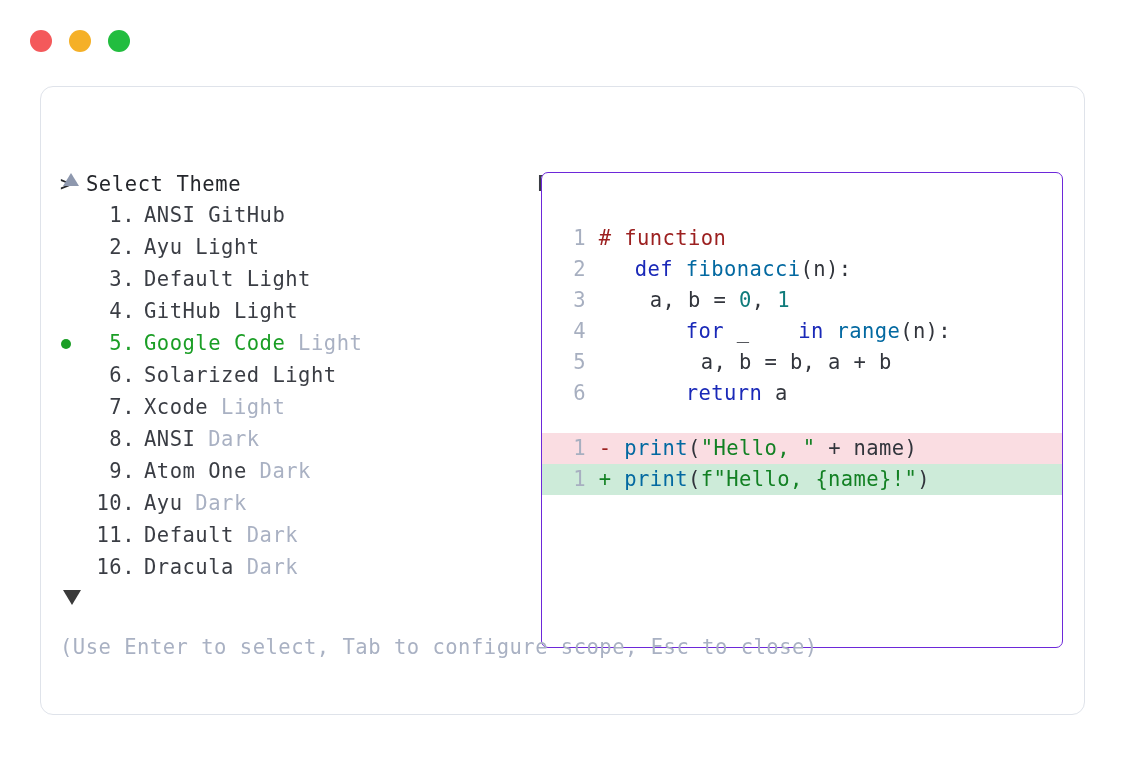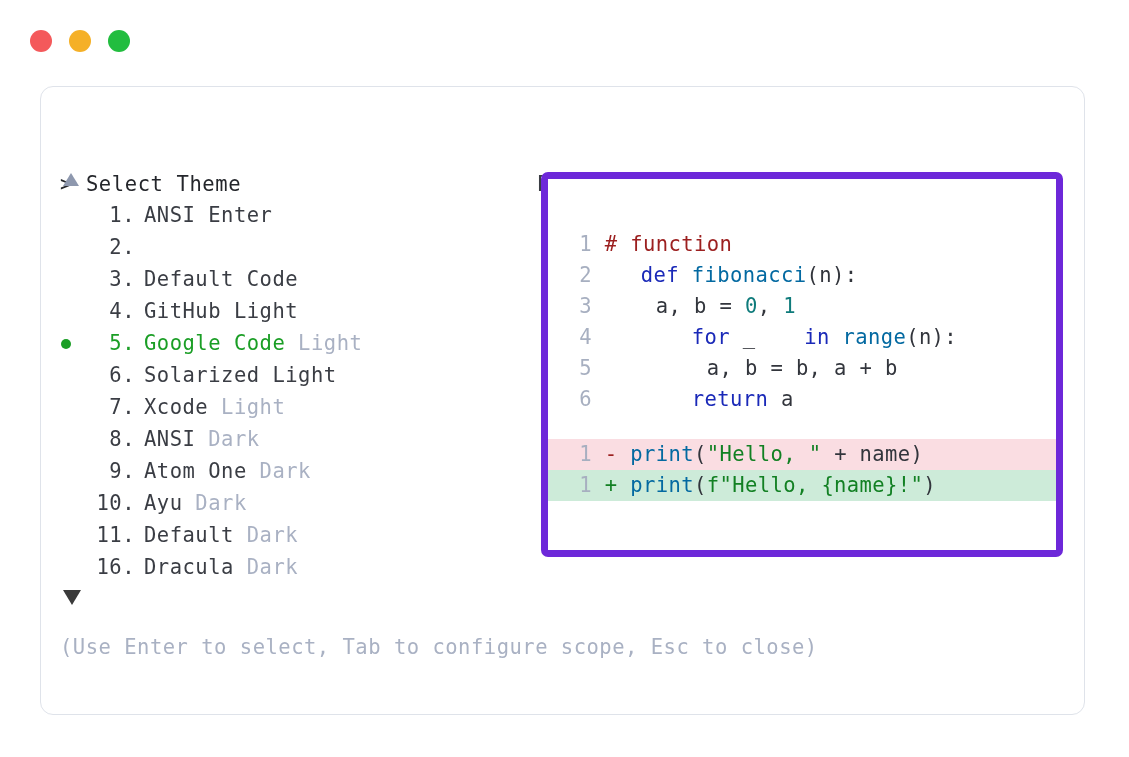--- a/index.html
+++ b/index.html
@@ -139,23 +139,23 @@
   .theme-row.selected .row-num,
   .theme-row.selected .row-name { color: #1A9E25; }
   .suffix-dim { color: #A9B1C3; }
 
   
   .preview-box {
     position: absolute;
     left: 500px;
     top: 85px;
     width: 522px;
-    height: 385px;
+    height: 476px;
     box-sizing: border-box;
-    border: 7px solid #6d28d9;
+    border: 1px solid #6d28d9;
     border-radius: 7px;
     background: #ffffff;
     overflow: hidden;
   }
   .code-area {
     position: absolute;
     left: 0;
     top: 50px;
     width: 100%;
   }
@@ -215,23 +215,23 @@
 
     <div class="header-row">
       <div class="prompt-head">&gt; Select Theme</div>
       <div class="preview-head">Preview</div>
     </div>
 
     <div class="arrow arrow-up"></div>
     <div class="arrow arrow-down"></div>
 
     <div class="theme-list" id="theme-list">
-        <div class="theme-row"><span class="row-num">1.</span><span class="row-name">ANSI Enter</span></div>
-        <div class="theme-row"><span class="row-num">2.</span></div>
-        <div class="theme-row"><span class="row-num">3.</span><span class="row-name">Default Code</span></div>
+        <div class="theme-row"><span class="row-num">1.</span><span class="row-name">ANSI GitHub</span></div>
+        <div class="theme-row"><span class="row-num">2.</span><span class="row-name">Ayu Light</span></div>
+        <div class="theme-row"><span class="row-num">3.</span><span class="row-name">Default Light</span></div>
         <div class="theme-row"><span class="row-num">4.</span><span class="row-name">GitHub Light</span></div>
         <div class="theme-row selected"><span class="bullet"></span><span class="row-num">5.</span><span class="row-name">Google Code<span class="suffix-dim"> Light</span></span></div>
         <div class="theme-row"><span class="row-num">6.</span><span class="row-name">Solarized Light</span></div>
         <div class="theme-row"><span class="row-num">7.</span><span class="row-name">Xcode<span class="suffix-dim"> Light</span></span></div>
         <div class="theme-row"><span class="row-num">8.</span><span class="row-name">ANSI<span class="suffix-dim"> Dark</span></span></div>
         <div class="theme-row"><span class="row-num">9.</span><span class="row-name">Atom One<span class="suffix-dim"> Dark</span></span></div>
         <div class="theme-row"><span class="row-num">10.</span><span class="row-name">Ayu<span class="suffix-dim"> Dark</span></span></div>
         <div class="theme-row"><span class="row-num">11.</span><span class="row-name">Default<span class="suffix-dim"> Dark</span></span></div>
         <div class="theme-row"><span class="row-num">16.</span><span class="row-name">Dracula<span class="suffix-dim"> Dark</span></span></div>
       </div>

